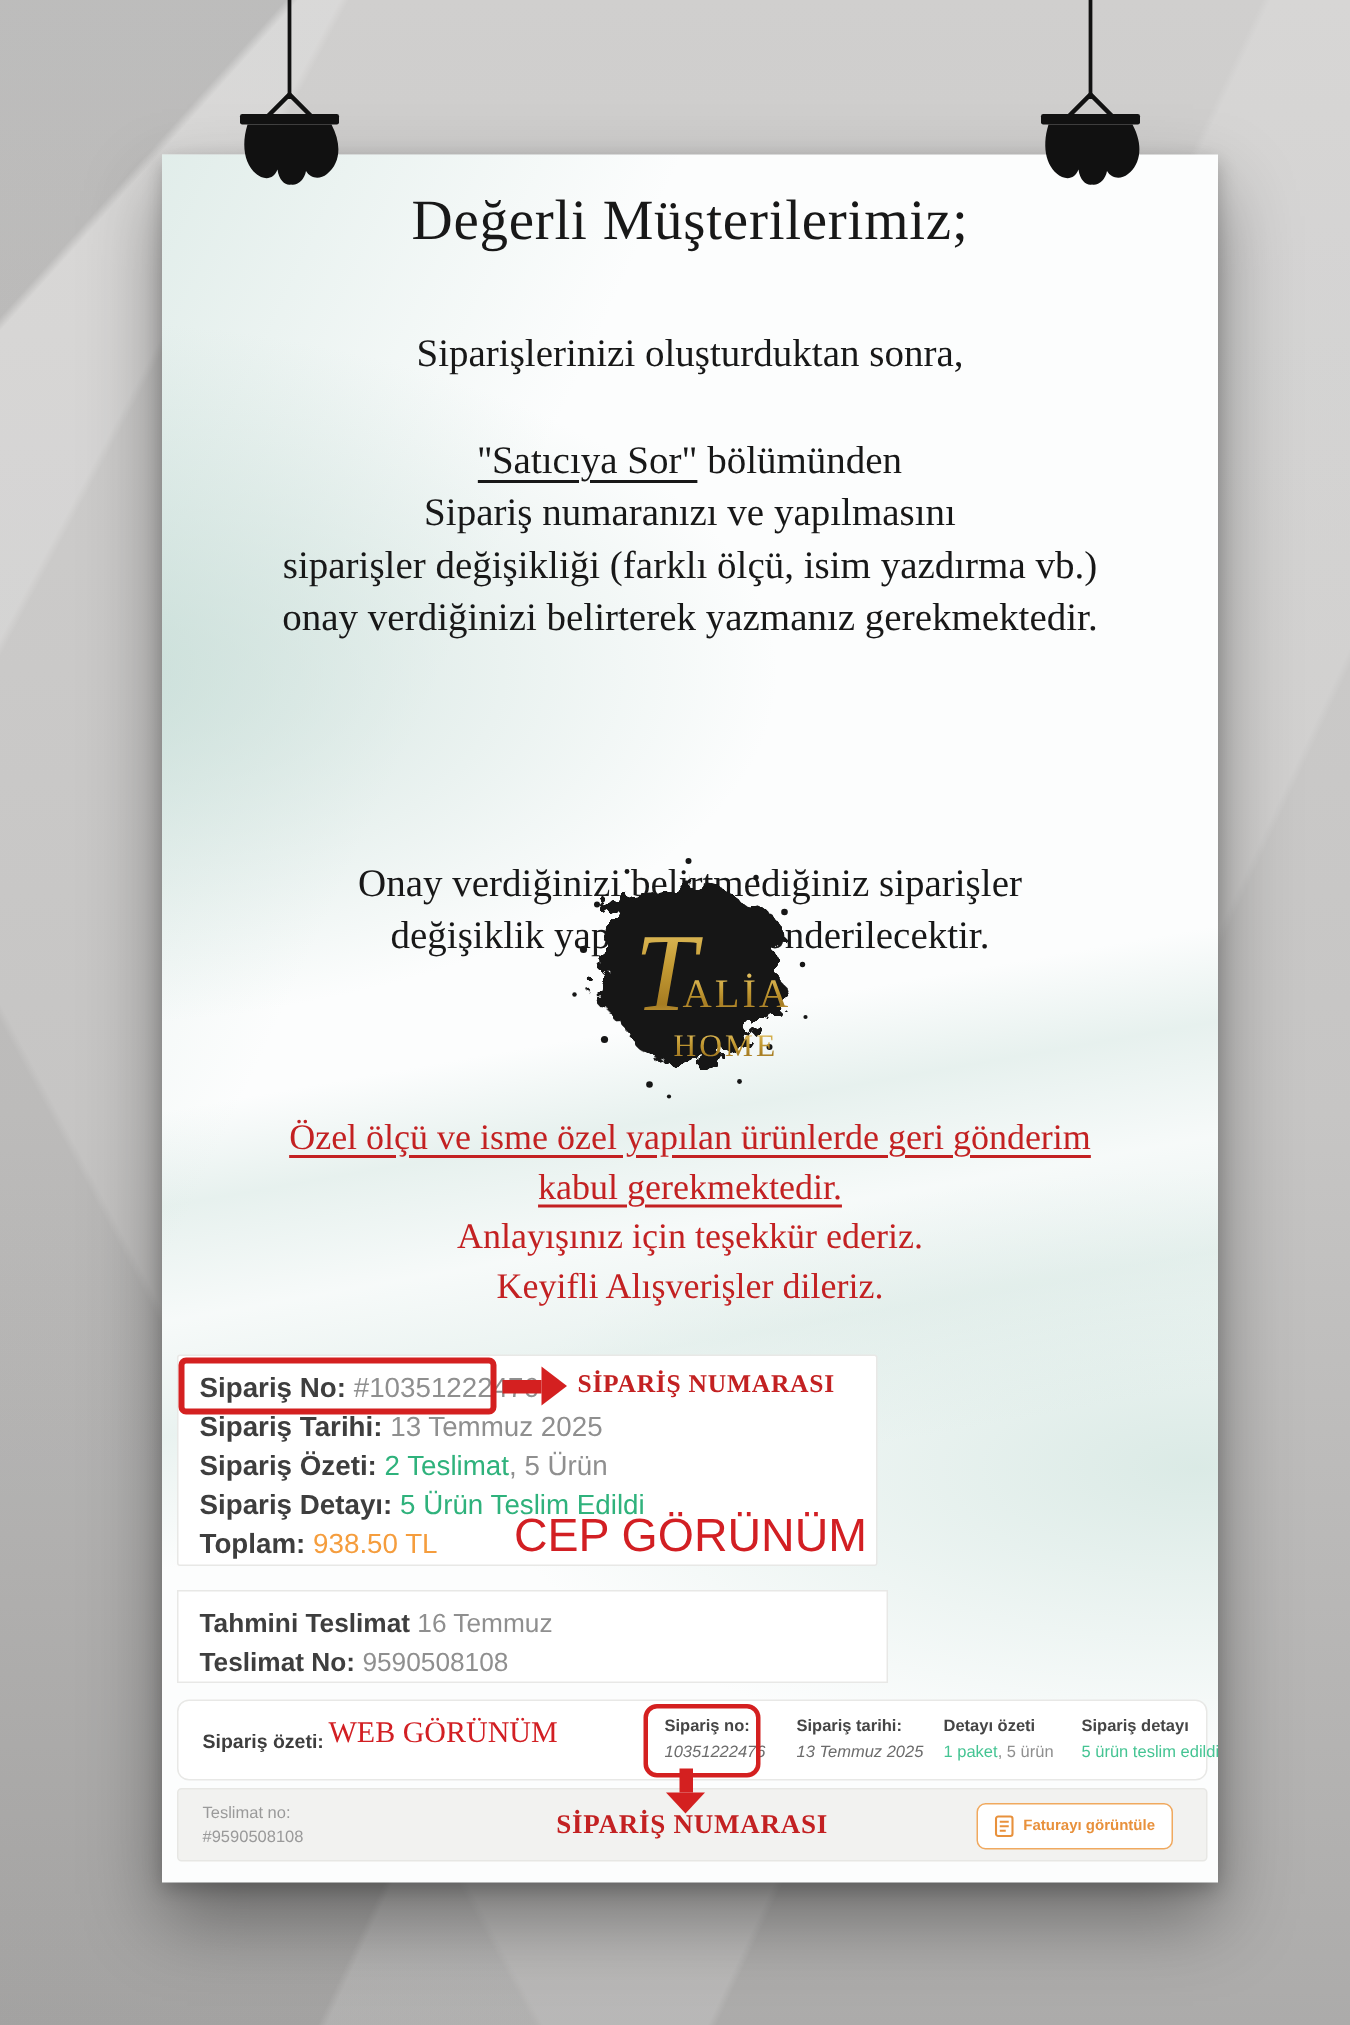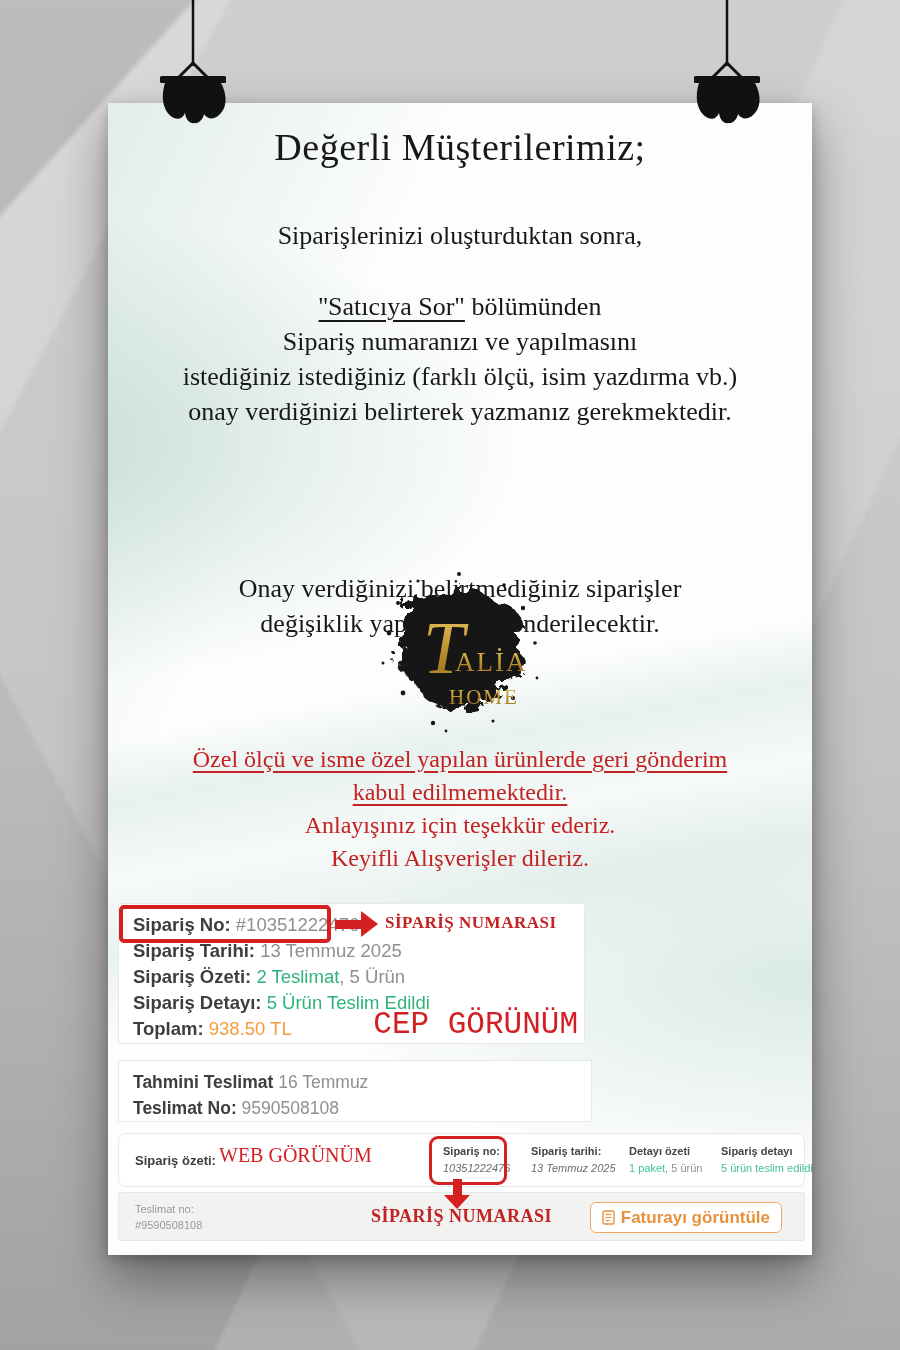--- a/index.html
+++ b/index.html
@@ -56,21 +56,21 @@
   .m-green{ color:#2fb27c; }
   .m-orange{ color:#f59d3d; }
   .m-redbox{ position:absolute; left:0px; top:1px; width:212px; height:38px;
              border:4px solid #d42020; border-radius:5px; }
   .arrow-right{ position:absolute; left:216px; top:7px; width:46px; height:26px; }
   .arrow-right .stem{ position:absolute; left:0; top:9px; width:26px; height:9px; background:#d42020; }
   .arrow-right .head{ position:absolute; left:26px; top:0; width:0; height:0;
       border-top:13px solid transparent; border-bottom:13px solid transparent; border-left:17px solid #d42020; }
   .m-annot{ position:absolute; left:266px; top:9px; font-family:"Liberation Serif",serif;
             font-weight:700; font-size:17px; color:#c32122; letter-spacing:.5px; }
-  .cep{ position:absolute; right:6px; bottom:1px; font-family:Liberation Mono, monospace;
+  .cep{ position:absolute; right:6px; bottom:1px; font-family:Liberation Sans, sans-serif;
         font-size:31px; color:#d21f23;margin-top:40px; }
 
   
   .d-card{ left:10px; top:957px; width:474px; height:62px; }
   .d-rows{ padding:8px 14px; font-size:17.5px; line-height:26px; }
 
   
   .w-card{ left:10px; top:1030px; width:687px; height:54px; border-radius:8px; }
   .w-summary{ position:absolute; left:16px; top:19px; font-size:13px; font-weight:700; color:#3e3e3e; }
   .web-annot{ position:absolute; left:100px; top:10px; font-family:"Liberation Serif",serif;
@@ -86,21 +86,21 @@
   .f-strip{ left:10px; top:1089px; width:687px; height:49px; background:#f2f2f0; border:1px solid #e7e7e4; border-radius:3px; }
   .f-left{ position:absolute; left:16px; top:8px; font-size:11px; line-height:16px; color:#9a9a9a; }
   .f-annot{ position:absolute; left:0; right:0; top:13px; text-align:center;
             font-family:"Liberation Serif",serif; font-weight:700; font-size:18px; letter-spacing:.5px; color:#c32122; }
   .arrow-down{ position:absolute; left:336px; top:1076px; width:26px; height:30px; z-index:4; }
   .arrow-down .stem{ position:absolute; left:9px; top:0; width:9px; height:16px; background:#d42020; }
   .arrow-down .head{ position:absolute; left:0; top:16px; width:0; height:0;
       border-left:13px solid transparent; border-right:13px solid transparent; border-top:14px solid #d42020; }
   .invoice-btn{ position:absolute; right:22px; top:9px; height:31px; display:flex; align-items:center; gap:6px;
       background:#fff; border:1.5px solid #f0a95f; border-radius:6px; padding:0 11px;
-      color:#e8913c; font-weight:700; font-size:17px; font-family:"Liberation Sans",sans-serif; cursor:pointer; }
+      color:#e8913c; font-weight:700; font-size:10px; font-family:"Liberation Sans",sans-serif; cursor:pointer; }
 </style>
 </head>
 <body>
 
 <div class="stage">
 
   <div class="clip left">
     <svg width="100" height="132" viewBox="0 0 100 132">
       <line x1="50" y1="0" x2="50" y2="66" stroke="#111" stroke-width="2.5"></line>
       <path d="M34 79 L50 63 L66 79" fill="none" stroke="#111" stroke-width="3"></path>
@@ -119,21 +119,21 @@
   </div>
 
   <div class="poster">
 
     <div class="t-center title">Değerli Müşterilerimiz;</div>
     <div class="t-center intro">Siparişlerinizi oluşturduktan sonra,</div>
 
     <div class="t-center block1">
       <div><span class="uline">''Satıcıya Sor"</span><span> bölümünden</span></div>
       <div>Sipariş numaranızı ve yapılmasını</div>
-      <div>istediğiniz istediğiniz (farklı ölçü, isim yazdırma vb.)</div>
+      <div>siparişler değişikliği (farklı ölçü, isim yazdırma vb.)</div>
       <div>onay verdiğinizi belirterek yazmanız gerekmektedir.</div>
     </div>
 
     <div class="t-center block2">
       <div>Onay verdiğinizi belirtmediğiniz siparişler</div>
       <div>değişiklik yapılmadan gönderilecektir.</div>
     </div>
 
     <div class="logo-wrap">
       <svg width="178" height="176" viewBox="0 0 178 176">
@@ -174,21 +174,21 @@
             <circle cx="75" cy="170" r="1.4"></circle>
         </g>
         <text x="52" y="112" font-family="Liberation Serif, serif" font-style="italic" font-size="74" fill="url(#gold)">T</text>
         <text x="84" y="110" font-family="Liberation Serif, serif" font-size="27" letter-spacing="2" fill="url(#gold)">ALİA</text>
         <text x="78" y="143" font-family="Liberation Serif, serif" font-size="21" letter-spacing="2" fill="url(#gold)">HOME</text>
       </svg>
     </div>
 
     <div class="t-center reds">
       <div class="uline">Özel ölçü ve isme özel yapılan ürünlerde geri gönderim</div>
-      <div class="uline">kabul edilmemektedir.</div>
+      <div class="uline">kabul gerekmektedir.</div>
       <div>Anlayışınız için teşekkür ederiz.</div>
       <div>Keyifli Alışverişler dileriz.</div>
     </div>
 
     <div class="card m-card">
       <div class="m-rows">
         <div><span class="m-label">Sipariş No:</span> <span class="m-val">#10351222476</span></div>
         <div><span class="m-label">Sipariş Tarihi:</span> <span class="m-val">13 Temmuz 2025</span></div>
         <div><span class="m-label">Sipariş Özeti:</span> <span class="m-green">2 Teslimat</span><span class="m-val">, 5 Ürün</span></div>
         <div><span class="m-label">Sipariş Detayı:</span> <span class="m-green">5 Ürün Teslim Edildi</span></div>

